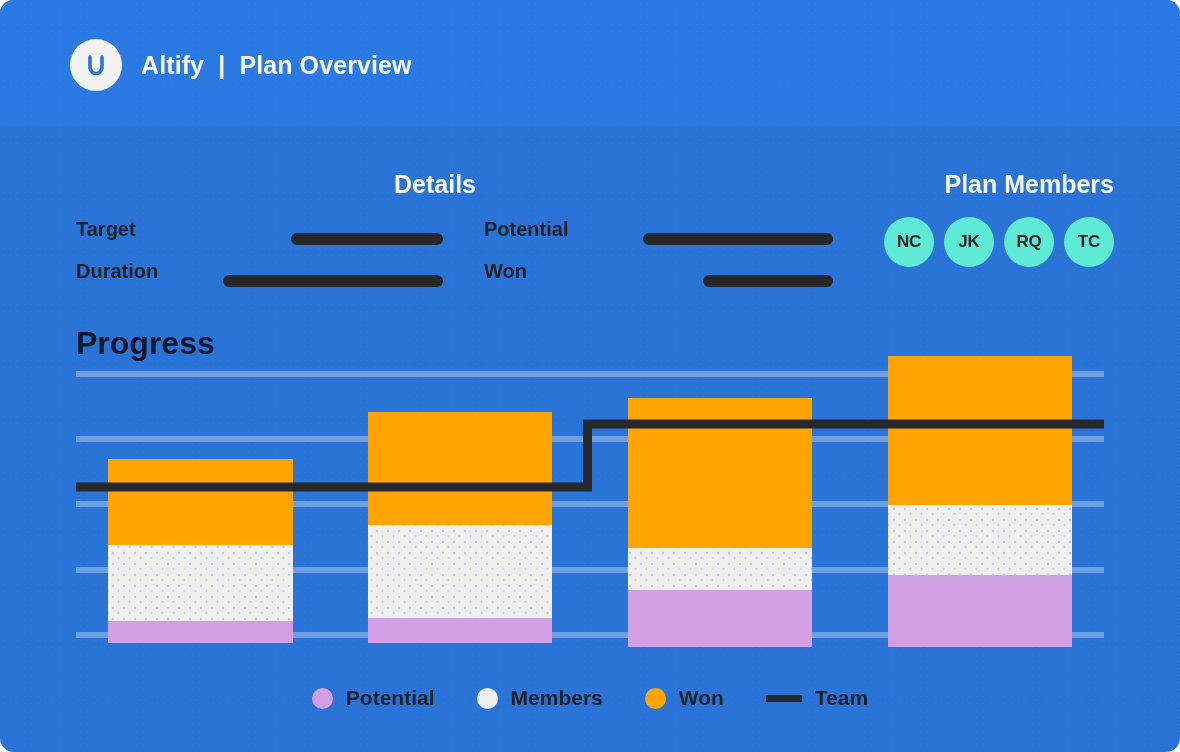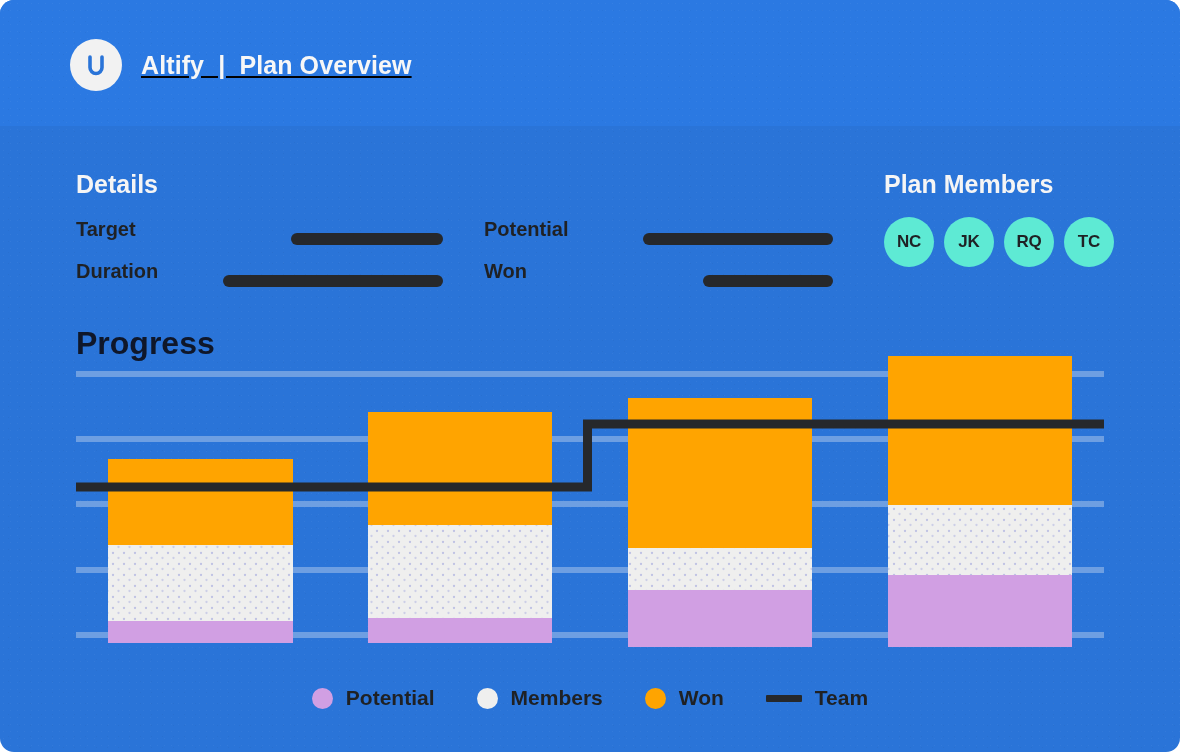--- a/index.html
+++ b/index.html
@@ -42,21 +42,20 @@
     height: 126px;
     background: #2b79e2;
   }
   .header-inner {
     position: absolute;
     left: 70px; top: 39px;
     display: flex;
     align-items: center;
     gap: 19px;
     z-index: 3;
-    text-decoration: underline;
   }
   .logo-circle {
     width: 52px; height: 52px;
     border-radius: 50%;
     background: #f2f2f2;
     display: flex;
     align-items: center;
     justify-content: center;
   }
   .logo-circle svg { display: block; }
@@ -80,20 +79,21 @@
   .panel-details { left: 76px; }
   .panel-opps { left: 484px; }
   .panel-team { left: 884px; }
 
   .panel-heading {
     color: #f5f5f5;
     font-size: 25px;
     font-weight: bold;
     margin: 0 0 18px 0;
     white-space: nowrap;
+    text-align: right;
   }
   .field-label {
     color: #1f2124;
     font-size: 20px;
     font-weight: bold;
     white-space: nowrap;
   }
   .redaction {
     height: 12px;
     border-radius: 6px;

